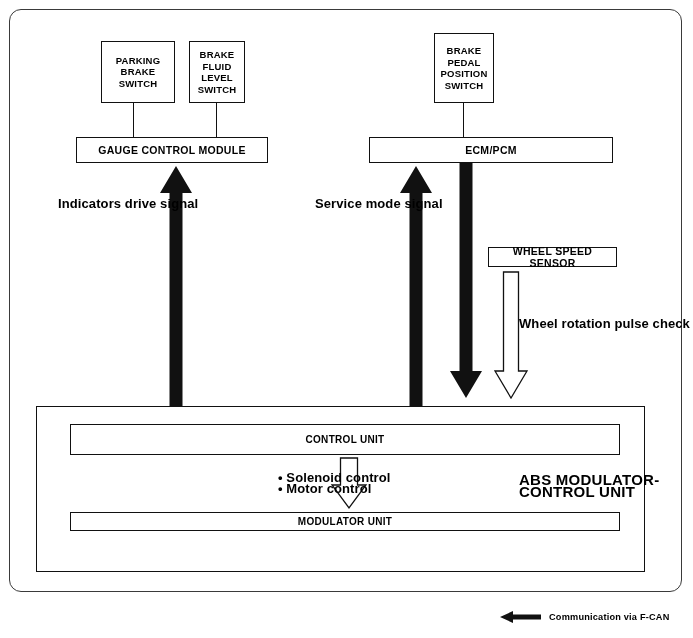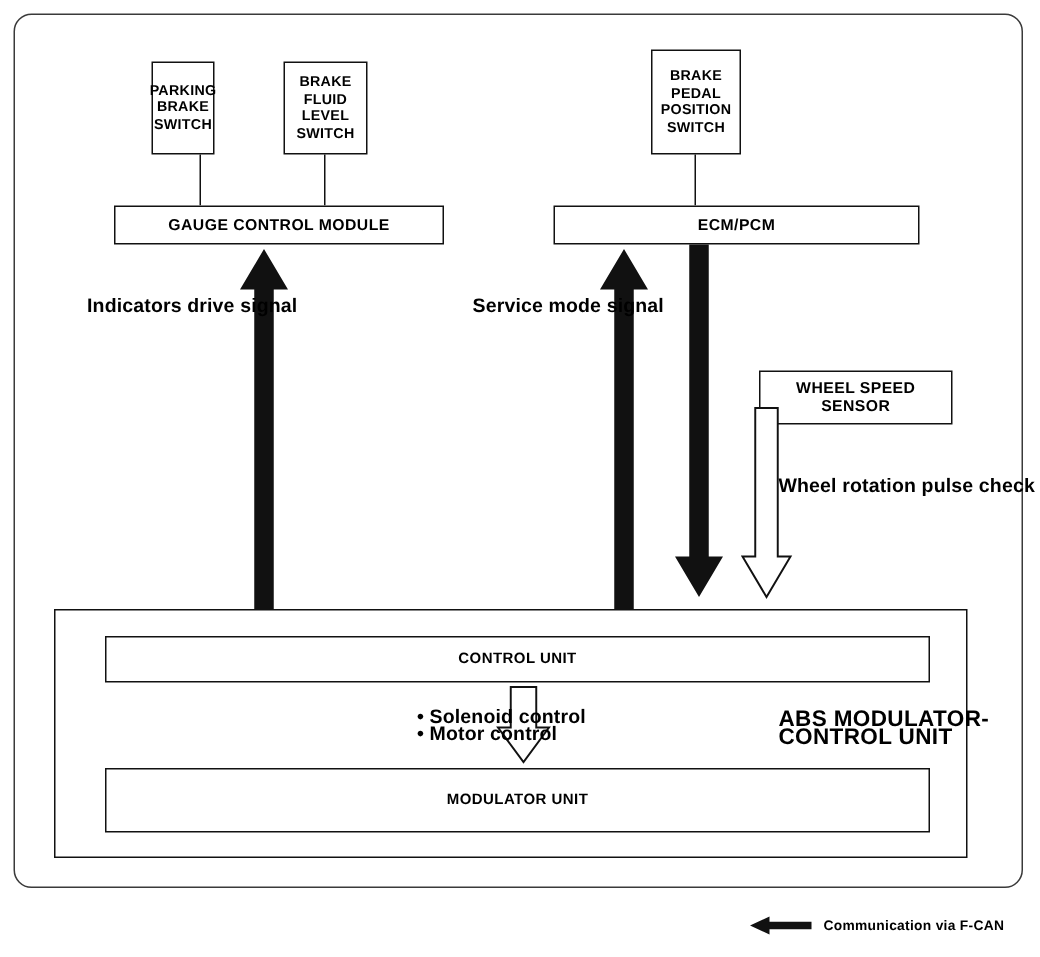--- a/index.html
+++ b/index.html
@@ -95,21 +95,21 @@
   }
   svg { display: block; overflow: visible; }
 </style>
 </head>
 <body>
 
 <div id="canvas">
 
   <div class="outer-frame"></div>
 
-  <div class="box box-small" style="left:101px; top:41px; width:42px; height:62px;">
+  <div class="box box-small" style="left:101px; top:41px; width:74px; height:62px;">
     <span>PARKING
 BRAKE
 SWITCH</span>
   </div>
 
   <div class="box box-small" style="left:189px; top:41px; width:56px; height:62px;">
     <span>BRAKE
 FLUID
 LEVEL
 SWITCH</span>
@@ -119,29 +119,29 @@
     <span>BRAKE
 PEDAL
 POSITION
 SWITCH</span>
   </div>
 
   <div class="connector" style="left:133px; top:103px; width:1.3px; height:34px;"></div>
   <div class="connector" style="left:216px; top:103px; width:1.3px; height:34px;"></div>
   <div class="connector" style="left:463px; top:103px; width:1.3px; height:34px;"></div>
 
-  <div class="box box-wide" style="left:76px; top:137px; width:220px; height:26px;">
+  <div class="box box-wide" style="left:76px; top:137px; width:192px; height:26px;">
     <span>GAUGE CONTROL MODULE</span>
   </div>
 
   <div class="box box-wide" style="left:369px; top:137px; width:244px; height:26px;">
     <span>ECM/PCM</span>
   </div>
 
-  <div class="box box-wide" style="left:506px; top:247px; width:129px; height:36px;">
+  <div class="box box-wide" style="left:488px; top:247px; width:129px; height:20px;">
     <span>WHEEL SPEED SENSOR</span>
   </div>
 
   <svg class="arrow-solid" style="left:158px; top:163px;" width="38" height="245">
     <polygon points="11.5,30 11.5,245 24.5,245 24.5,30 34,30 18,3 2,30" fill="#111111"></polygon>
   </svg>
 
   <svg class="arrow-solid" style="left:398px; top:163px;" width="38" height="245">
     <polygon points="11.5,30 11.5,245 24.5,245 24.5,30 34,30 18,3 2,30" fill="#111111"></polygon>
   </svg>
@@ -160,21 +160,21 @@
 
 
   <div class="label" style="left:519px; top:318px;">Wheel rotation pulse check</div>
 
   <div class="abs-outer" style="left:36px; top:406px; width:609px; height:166px;"></div>
 
   <div class="box box-inner" style="left:70px; top:424px; width:550px; height:31px;">
     <span>CONTROL UNIT</span>
   </div>
 
-  <div class="box box-inner" style="left:70px; top:512px; width:550px; height:43px;">
+  <div class="box box-inner" style="left:70px; top:512px; width:550px; height:19px;">
     <span>MODULATOR UNIT</span>
   </div>
 
   <svg class="arrow-hollow" style="left:330px; top:457px;" width="38" height="54">
     <polygon points="10.5,1 10.5,28 2,28 19,51 36,28 27.5,28 27.5,1" fill="#ffffff" stroke="#111111" stroke-width="1.3"></polygon>
   </svg>
 
   <div class="label" style="left:237px; top:472px;margin-left:41px;">• Solenoid control
 • Motor control</div>
 

